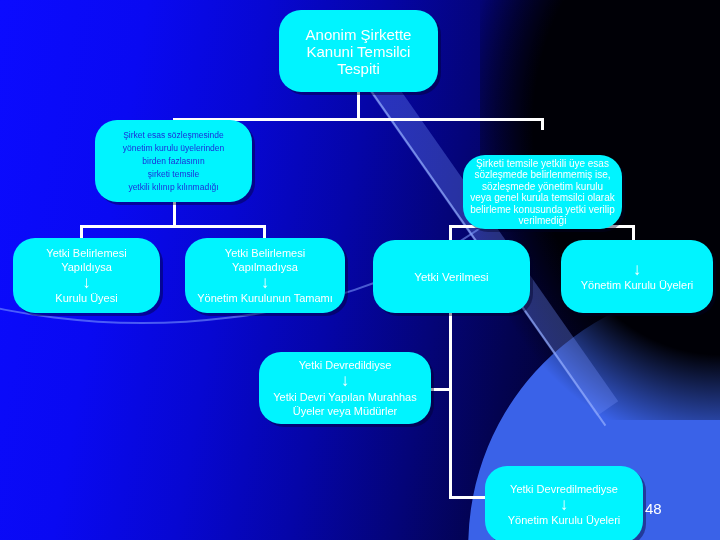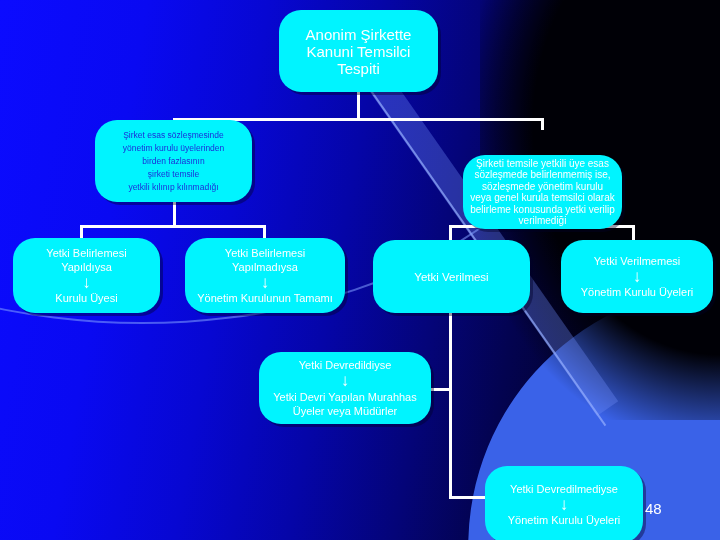--- a/index.html
+++ b/index.html
@@ -194,21 +194,20 @@
     <span class="line tw">Yapılmadıysa</span>
     <span class="line tw arrow">↓</span>
     <span class="line tw">Yönetim Kurulunun Tamamı</span>
   </div>
 
   <div class="box" style="left:373px; top:240px; width:157px; height:73px; font-size:11.5px;">
     <span class="line tw">Yetki Verilmesi</span>
   </div>
 
   <div class="box" style="left:561px; top:240px; width:152px; height:73px; font-size:11px; line-height:14px;">
-    <span class="line tw">Yetki Verilmemesi</span>
     <span class="line tw arrow">↓</span>
     <span class="line tw">Yönetim Kurulu Üyeleri</span>
   </div>
 
   <div class="box" style="left:259px; top:352px; width:172px; height:72px; font-size:11px; line-height:14px;">
     <span class="line tw">Yetki Devredildiyse</span>
     <span class="line tw arrow">↓</span>
     <span class="line tw">Yetki Devri Yapılan Murahhas</span>
     <span class="line tw">Üyeler veya Müdürler</span>
   </div>

